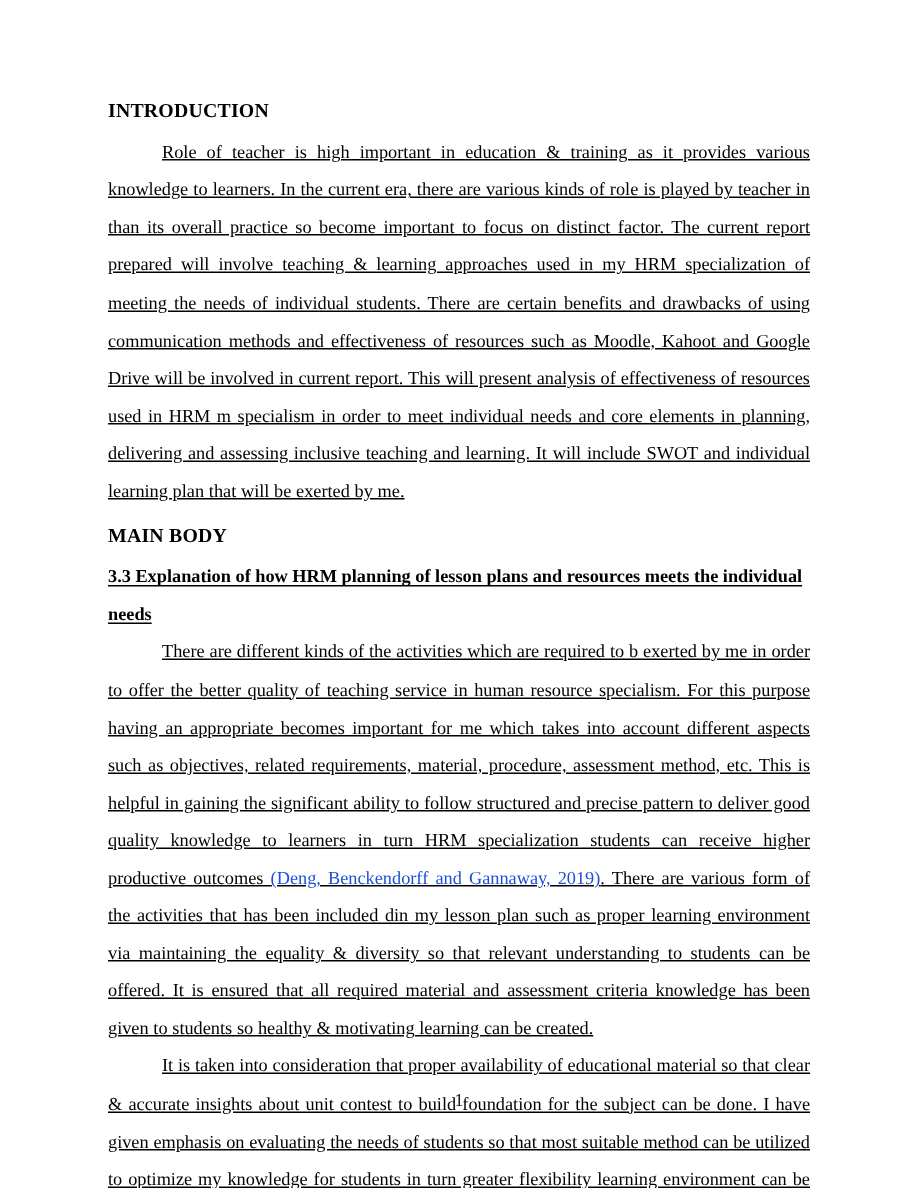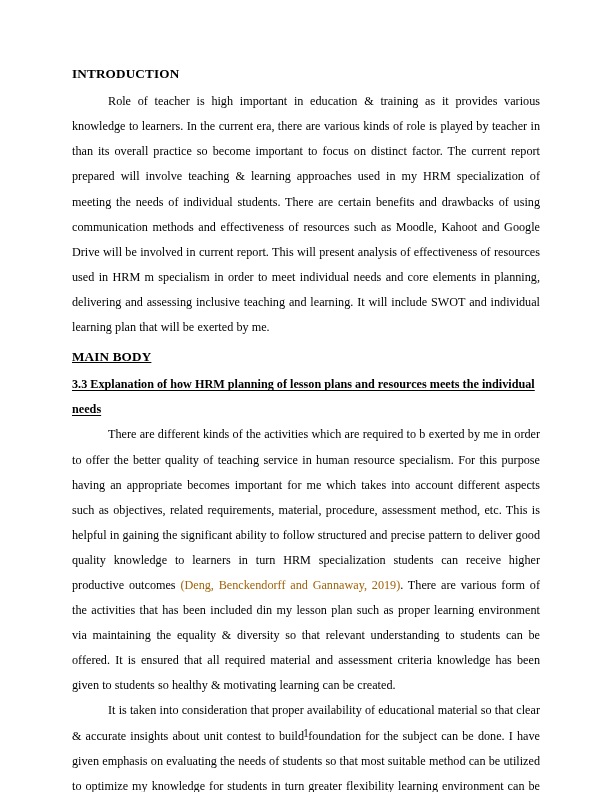--- a/index.html
+++ b/index.html
@@ -35,50 +35,50 @@
     font-size: 13.2px;
     font-weight: bold;
     margin: 0 0 6px 0;
     padding: 0;
     line-height: 1.45;
     letter-spacing: 0.15px;
     text-align: left;
   }
   h1.doc-heading.spaced-above {
     margin-top: 7px;
-    text-decoration: underline;
   }
   p.body-par {
     font-size: 12.2px;
     line-height: 25.1px;
     margin: 0;
     padding: 0;
     text-align: justify;
     text-indent: 36px;
     text-justify: inter-word;
     word-spacing: 0.1px;
+    text-decoration: underline;
   }
   .subheading {
     font-size: 12.2px;
     line-height: 25.1px;
     margin: 0;
     padding: 0;
     text-align: left;
     font-weight: bold;
   }
   .subheading .u {
     text-decoration: underline;
     text-underline-offset: 2px;
   }
   .subheading .line2 {
     display: block;
     padding-left: 36px;
   }
   .cite {
-    color: #a16207;
+    color: #1d4ed8;
   }
   .pagenum {
     position: absolute;
     left: 0;
     top: 726px;
     width: 612px;
     text-align: center;
     font-size: 12px;
     font-family: "Liberation Serif", "DejaVu Serif", serif;
     color: #1a1a1a;

